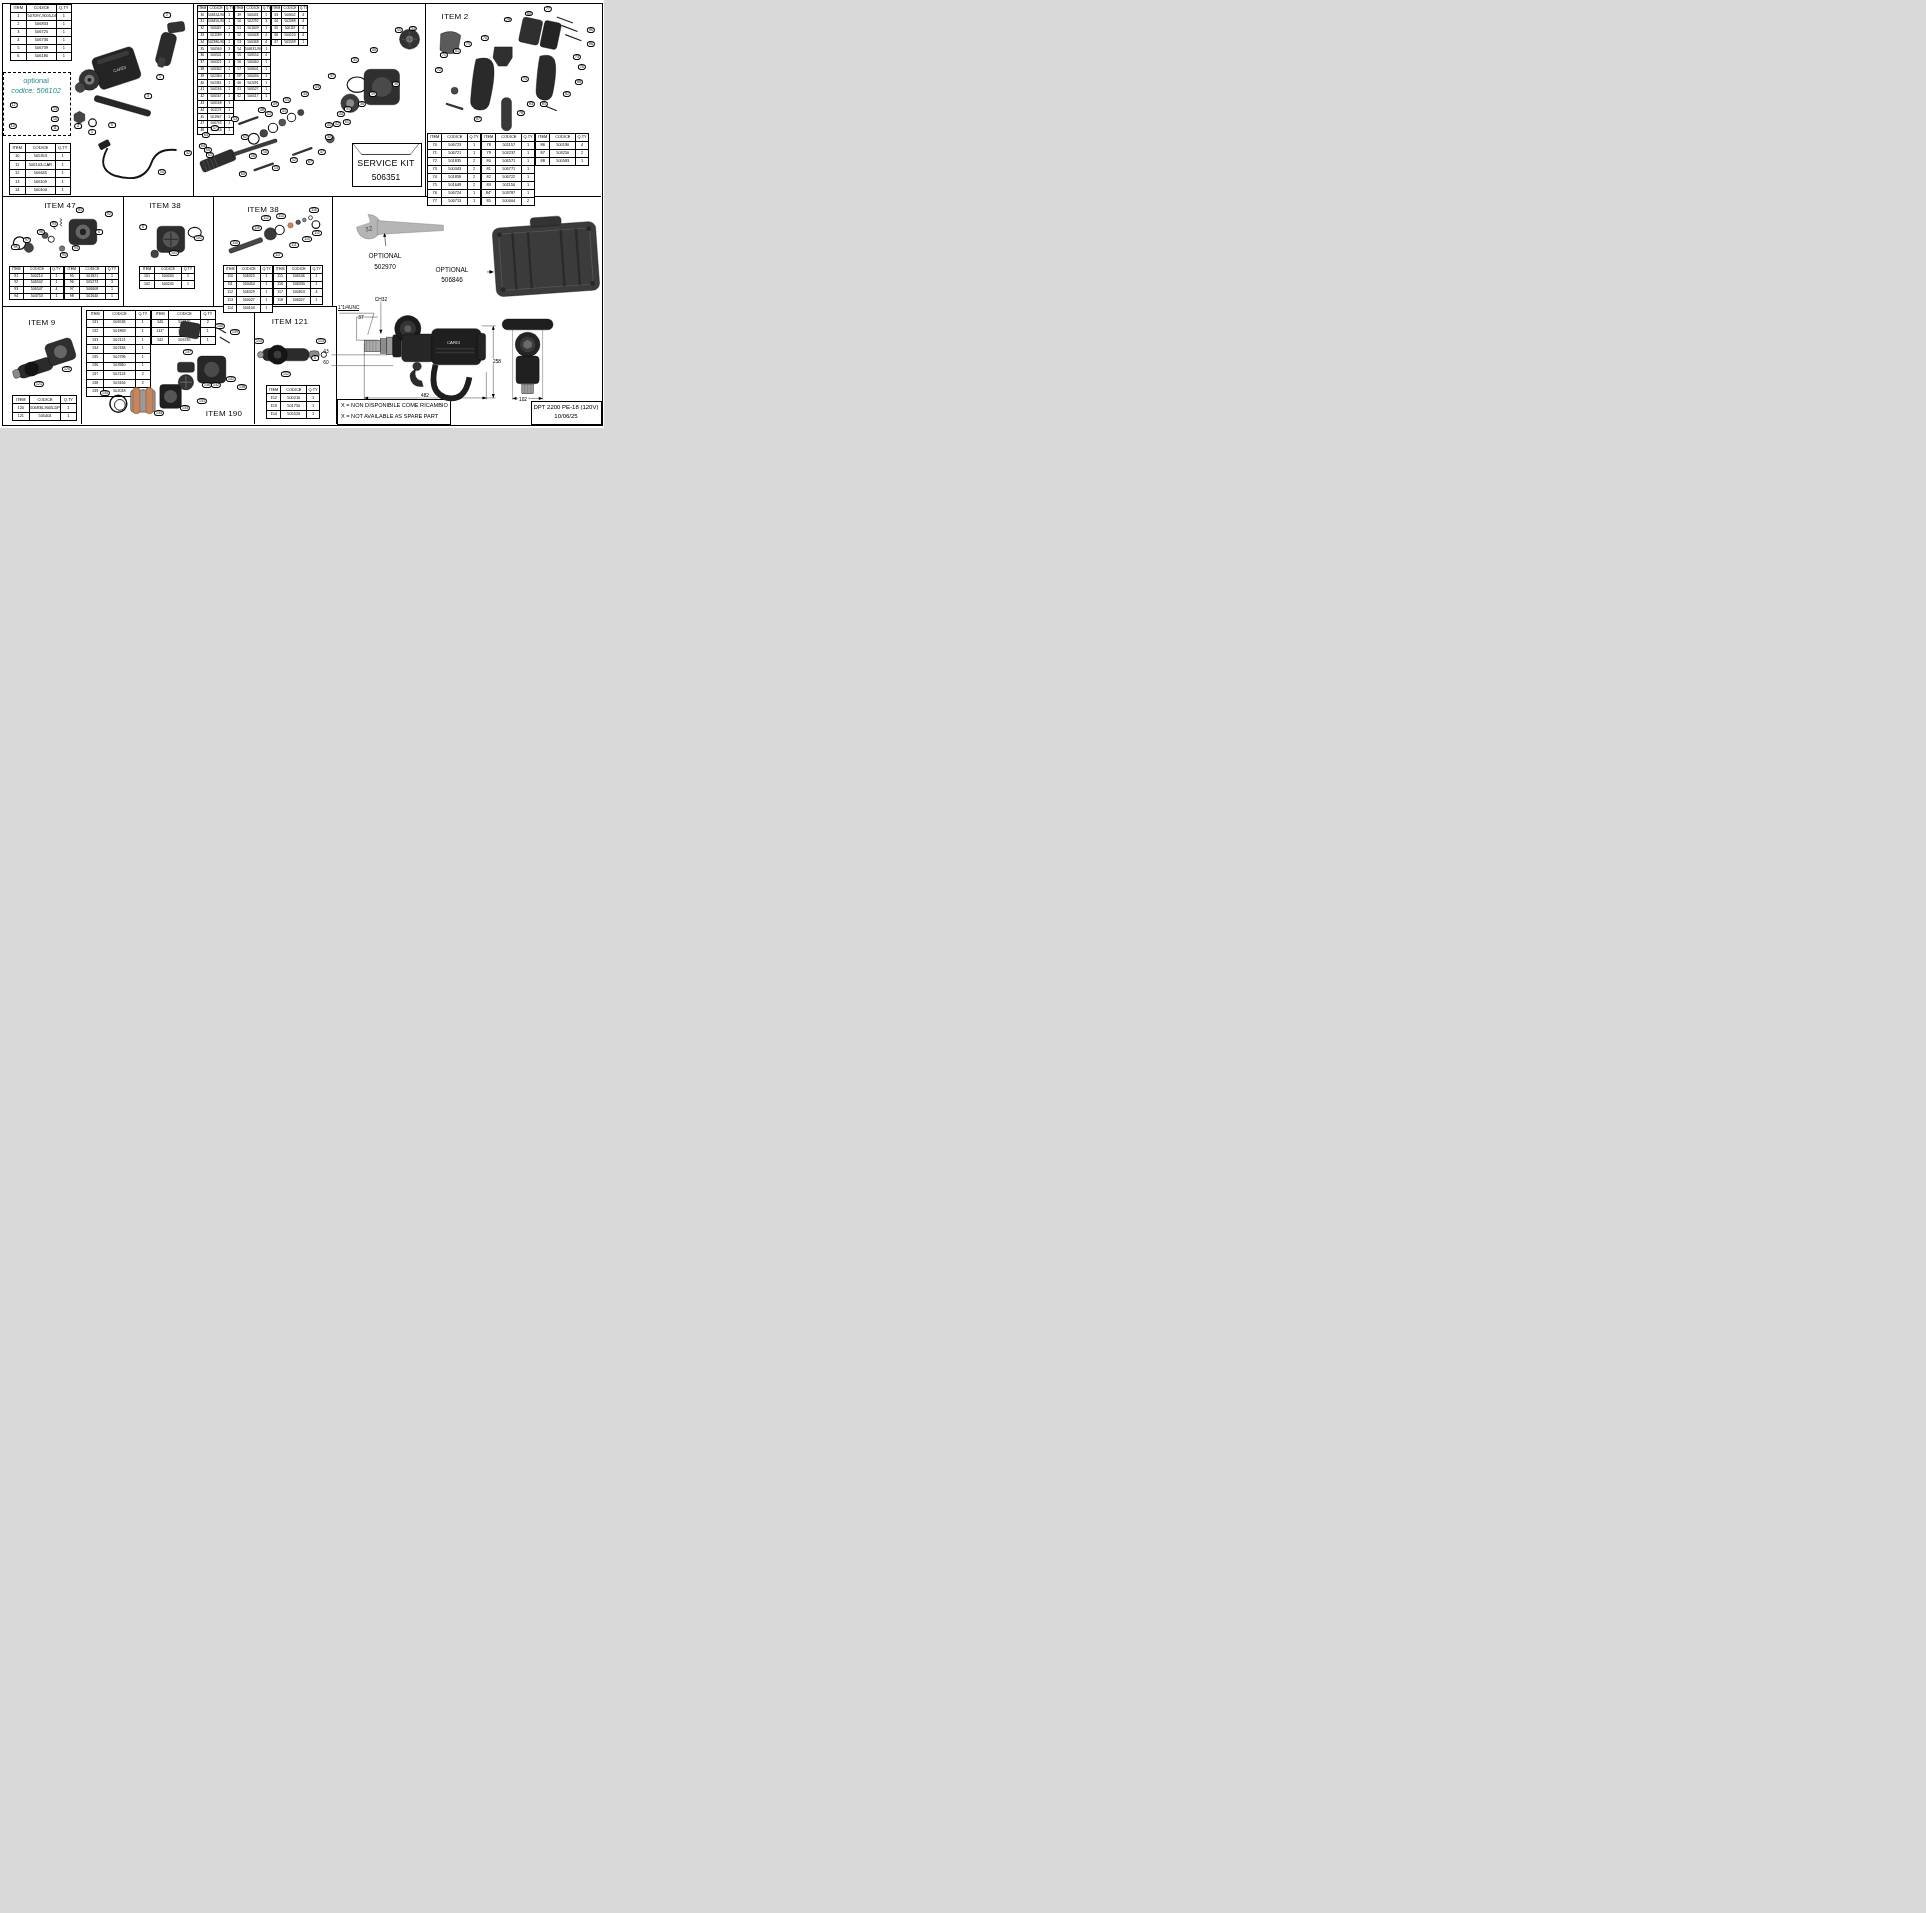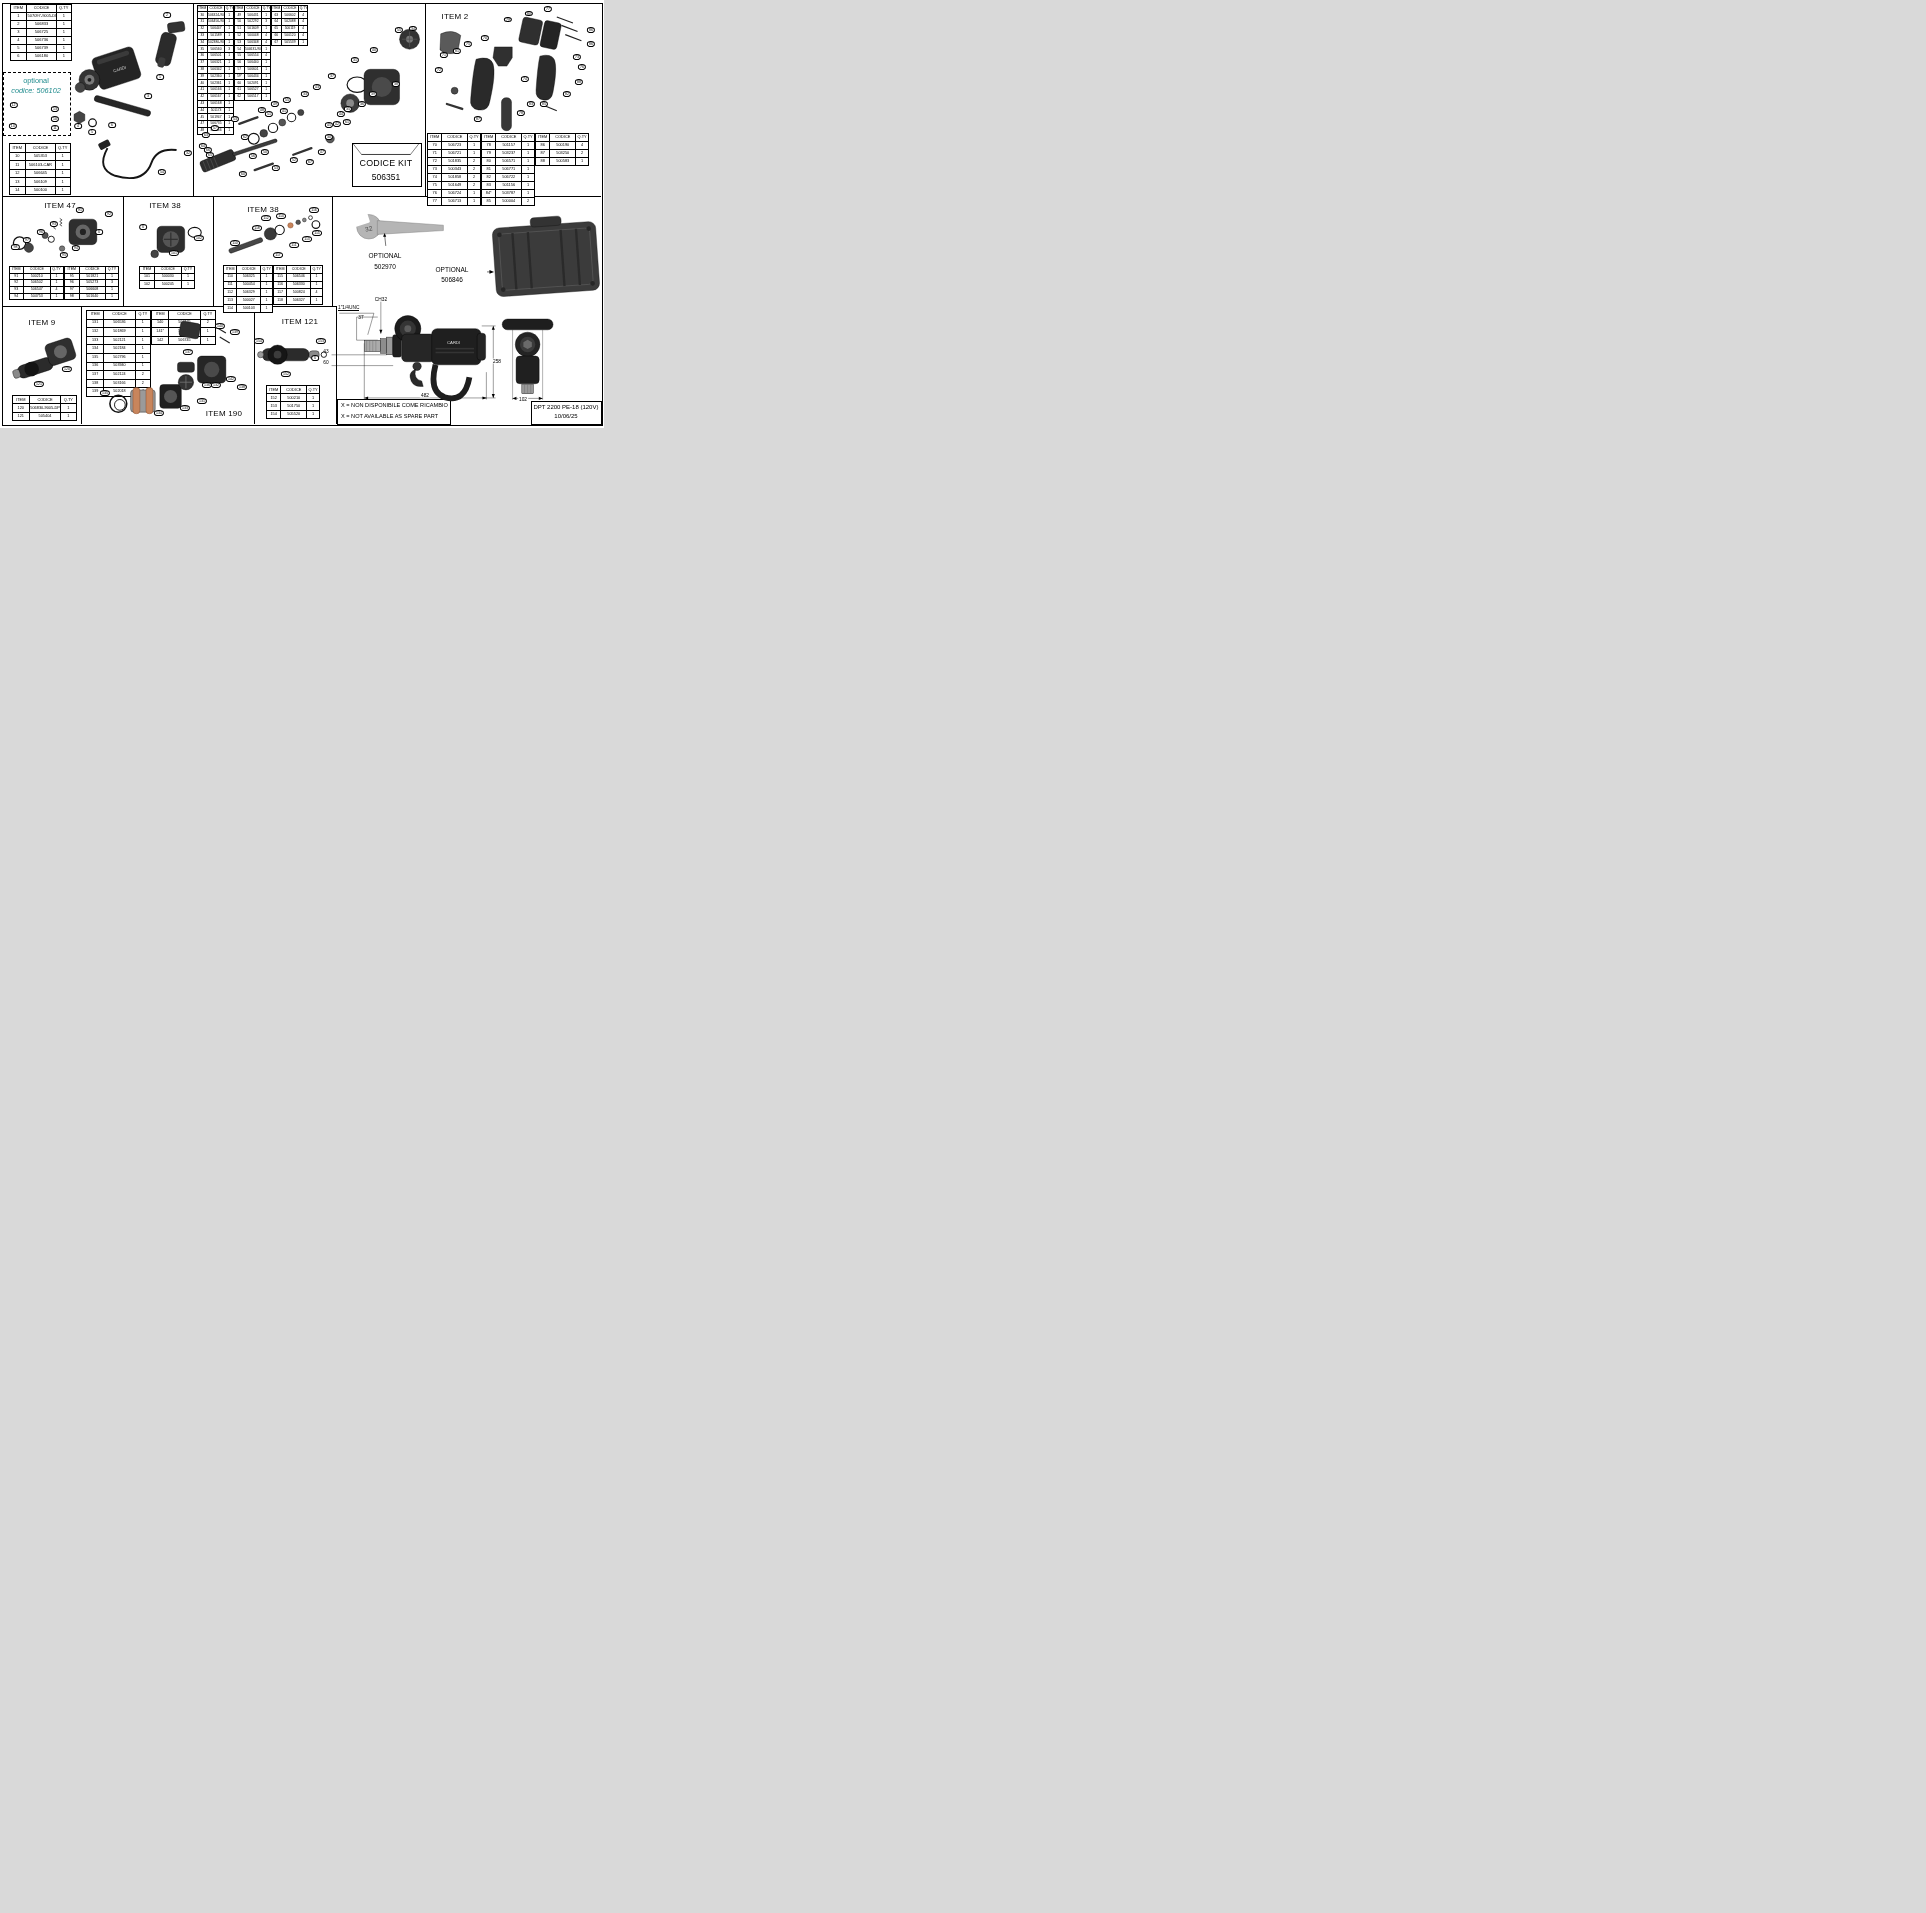--- a/index.html
+++ b/index.html
@@ -50,31 +50,31 @@
   <div class="line" style="left:254px;top:306px;width:0.6px;height:118px;"></div>
   <div class="line" style="left:336px;top:306px;width:0.6px;height:118px;"></div>
   <div class="dashedbox" style="left:3.1px;top:72px;width:66px;height:62px;"></div>
 
   <div class="ttl" style="left:455px;top:16px;">ITEM 2</div>
   <div class="ttl" style="left:60px;top:205px;">ITEM 47</div>
   <div class="ttl" style="left:165px;top:205px;">ITEM 38</div>
   <div class="ttl" style="left:263px;top:209px;">ITEM 38</div>
   <div class="ttl" style="left:42px;top:322px;">ITEM 9</div>
   <div class="ttl" style="left:224px;top:413px;">ITEM 190</div>
-  <div class="ttl" style="left:290px;top:321px;margin-left:10px;">ITEM 121</div>
+  <div class="ttl" style="left:290px;top:321px;">ITEM 121</div>
 
   <div class="txt teal ctr" style="left:36px;top:80px;font-size:7.3px;">optional</div>
   <div class="txt teal ctr" style="left:36px;top:90px;font-size:7.3px;font-style:italic;">codice: 506102</div>
 
   <div class="panel" style="left:352px;top:143px;width:68px;height:42px;"></div>
   <svg style="left:352px;top:143px;" width="68" height="13" viewBox="0 0 176 34">
     <polyline points="2,2 24,30 152,30 174,2" fill="none" stroke="#000" stroke-width="1.3"></polyline>
     <line x1="24" y1="30" x2="152" y2="30" stroke="#000" stroke-width="1.3"></line>
   </svg>
-  <div class="txt ctr" style="left:386px;top:163px;font-size:8.9px;letter-spacing:0.2px;">CODICE KIT</div>
+  <div class="txt ctr" style="left:386px;top:163px;font-size:8.9px;letter-spacing:0.2px;">SERVICE KIT</div>
   <div class="txt ctr" style="left:386px;top:177px;font-size:8.5px;">506351</div>
 
   <div class="txt ctr" style="left:385px;top:255px;font-size:6.5px;">OPTIONAL</div>
   <div class="txt ctr" style="left:385px;top:266px;font-size:6.5px;">502970</div>
   <div class="txt ctr" style="left:452px;top:269px;font-size:6.5px;">OPTIONAL</div>
   <div class="txt ctr" style="left:452px;top:279px;font-size:6.5px;">506846</div>
 
   <div class="panel" style="left:337px;top:399px;width:112px;height:24px;"></div>
   <div class="txt" style="left:341px;top:402px;font-size:5.6px;">X = NON DISPONIBILE COME RICAMBIO</div>
   <div class="txt" style="left:341px;top:413px;font-size:5.6px;">X = NOT AVAILABLE AS SPARE PART</div>

